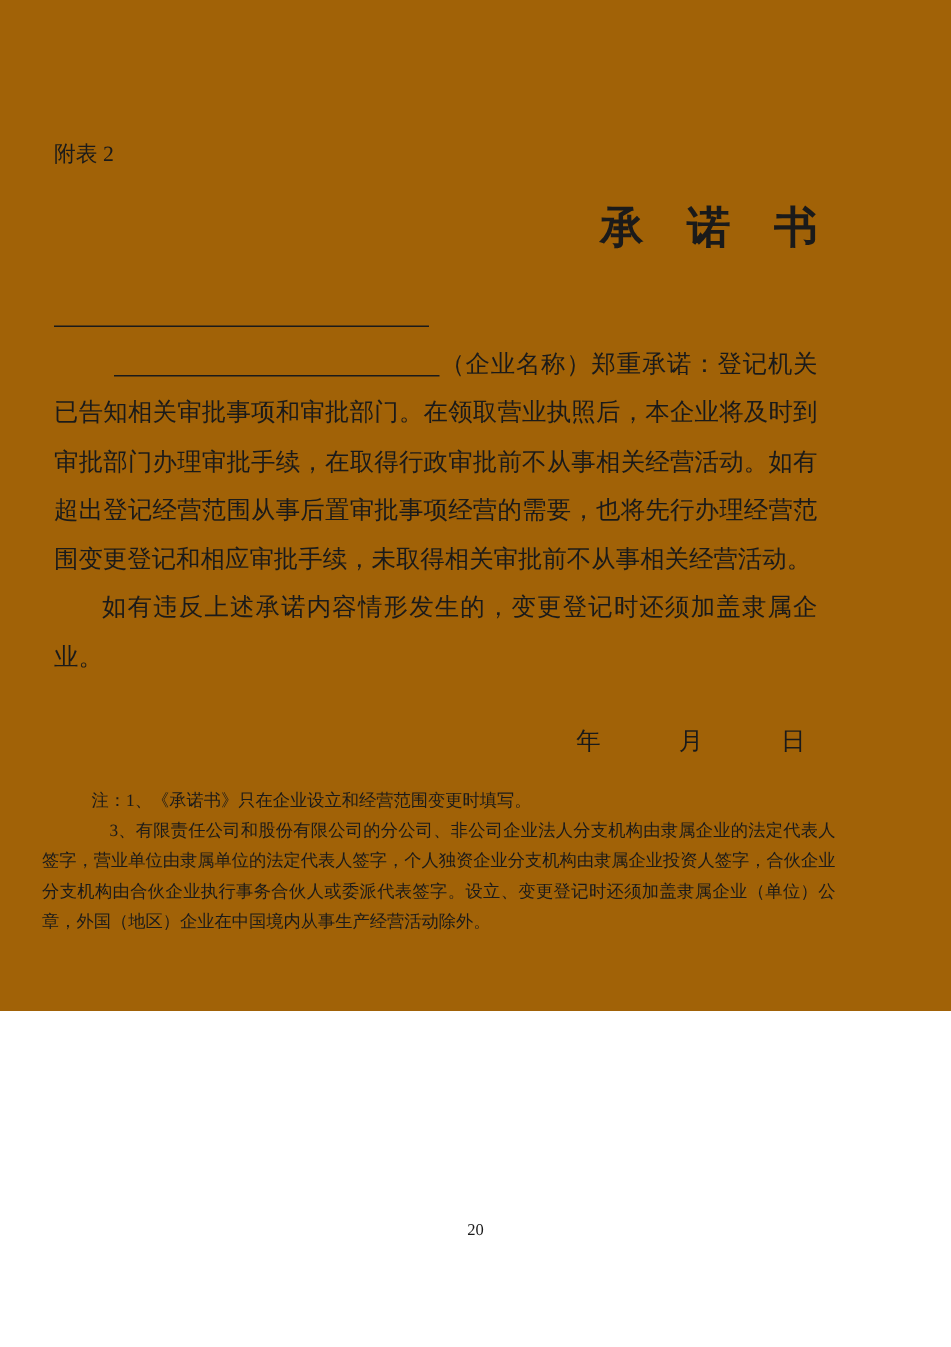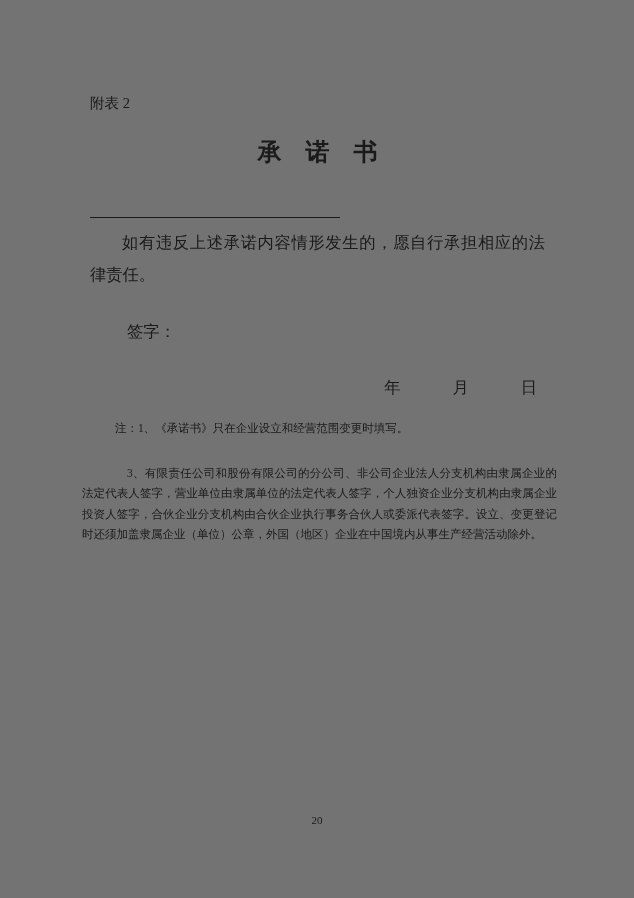--- a/index.html
+++ b/index.html
@@ -5,35 +5,35 @@
   html, body { margin: 0; padding: 0; }
   body {
     width: 634px; height: 898px;
     background: #ffffff;
     font-family: "Liberation Serif", "DejaVu Serif", serif;
     color: #1a1a1a;
     overflow: hidden;
   }
   .page {
     position: relative;
-    width: 634px; height: 898px;
+    width: 634px; height: 674px;
     box-sizing: border-box;
-    padding: 94px 89px 0 90px;
-    background: #737373;
+    padding: 94px 89px 0 36px;
+    background: #a16207;
   }
   .appendix {
     font-size: 14.5px;
     line-height: 18px;
   }
   .title {
     margin: 24px 0 0 0;
-    font-size: 24px;
+    font-size: 29px;
     line-height: 32px;
     font-weight: bold;
-    text-align: center;
+    text-align: right;
   }
   .mainblock {
     font-size: 16.3px;
     line-height: 32.5px;
     text-align: justify;
   }
   .authority-line {
     margin: 26px 0 0 0;
   }
   .para1 {
@@ -69,21 +69,21 @@
   }
   .notes {
     margin: 13px -12px 0 -8px;
     font-size: 11.5px;
     line-height: 20.4px;
     text-align: justify;
   }
   .note { margin: 0; }
   .note1 { text-indent: 33px; }
   .note2 { text-indent: 45px; }
-  .note3 { text-indent: 45px; margin-top: 25px; }
+  .note3 { text-indent: 45px; }
   .pagenum {
     position: absolute;
     top: 814px; left: 0;
     width: 634px;
     text-align: center;
     font-family: Liberation Serif, serif;
     font-size: 11px;
     color: #1a1a1a;
   }
 </style>
@@ -93,25 +93,25 @@
 <div class="page">
 
   <div class="appendix">附表 2</div>
 
   <h1 class="title">承　诺　书</h1>
 
   <div class="mainblock">
 
     <p class="authority-line"><span class="blank blank-authority"></span></p>
 
+    <p class="para1"><span class="blank blank-company"></span><span>（企业名称）郑重承诺：</span><span>登记机关已告知相关审批事项和审批部门。在领取营业执照后，本企业将及时到审批部门办理审批手续，在取得行政审批前不从事相关经营活动。如有超出登记经营范围从事后置审批事项经营的需要，也将先行办理经营范围变更登记和相应审批手续，未取得相关审批前不从事相关经营活动。</span></p>
 
-    <p class="para2">如有违反上述承诺内容情形发生的，愿自行承担相应的法律责任。</p>
+    <p class="para2">如有违反上述承诺内容情形发生的，变更登记时还须加盖隶属企业。</p>
   </div>
 
-  <p class="signature">签字：</p>
 
   <div class="dateline">
     <span>年</span>
     <span>月</span>
     <span>日</span>
   </div>
 
   <div class="notes">
     <p class="note note1">注：1、《承诺书》只在企业设立和经营范围变更时填写。</p>
     <p class="note note3">3、有限责任公司和股份有限公司的分公司、非公司企业法人分支机构由隶属企业的法定代表人签字，营业单位由隶属单位的法定代表人签字，个人独资企业分支机构由隶属企业投资人签字，合伙企业分支机构由合伙企业执行事务合伙人或委派代表签字。设立、变更登记时还须加盖隶属企业（单位）公章，外国（地区）企业在中国境内从事生产经营活动除外。</p>

